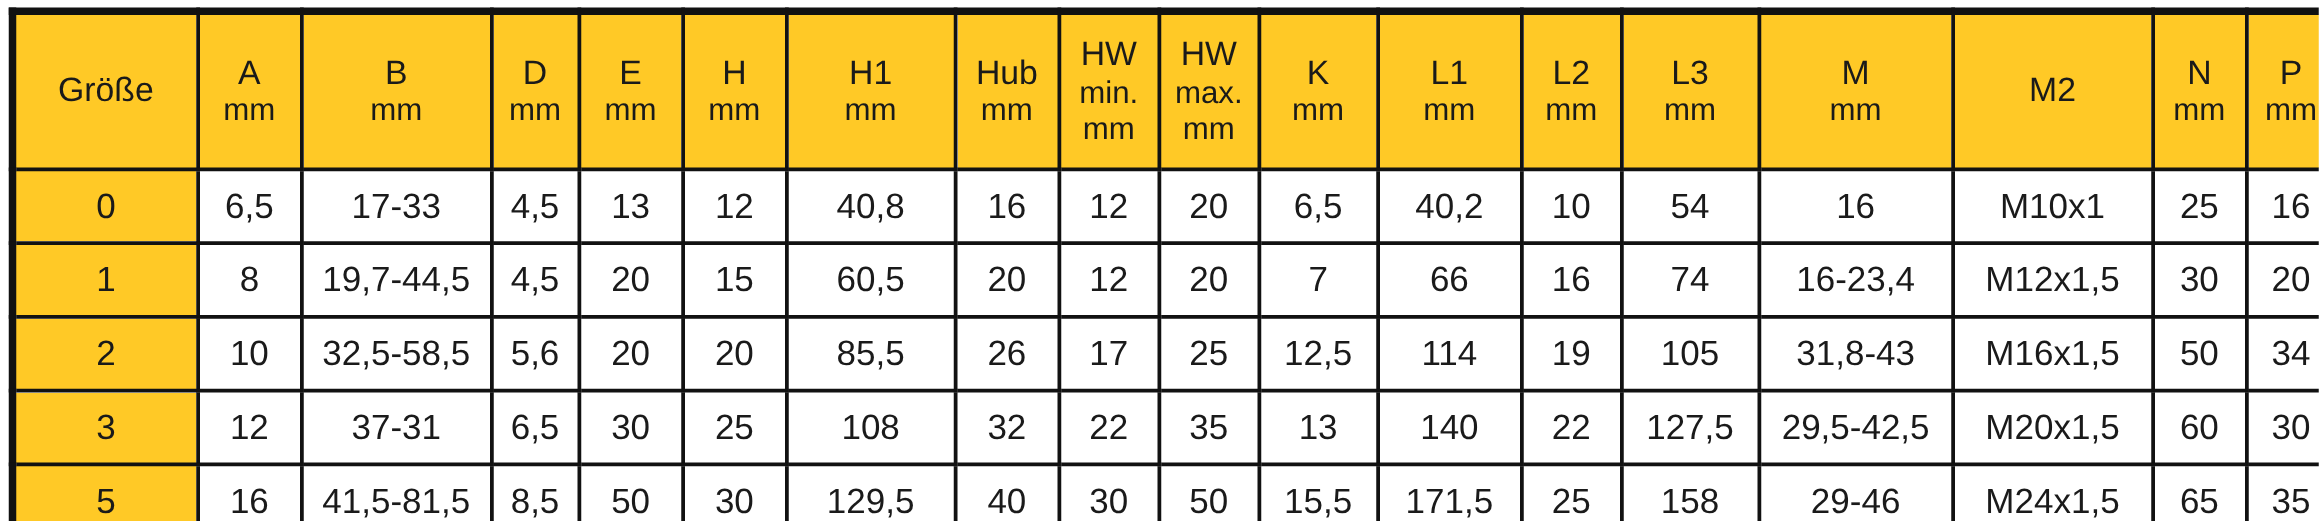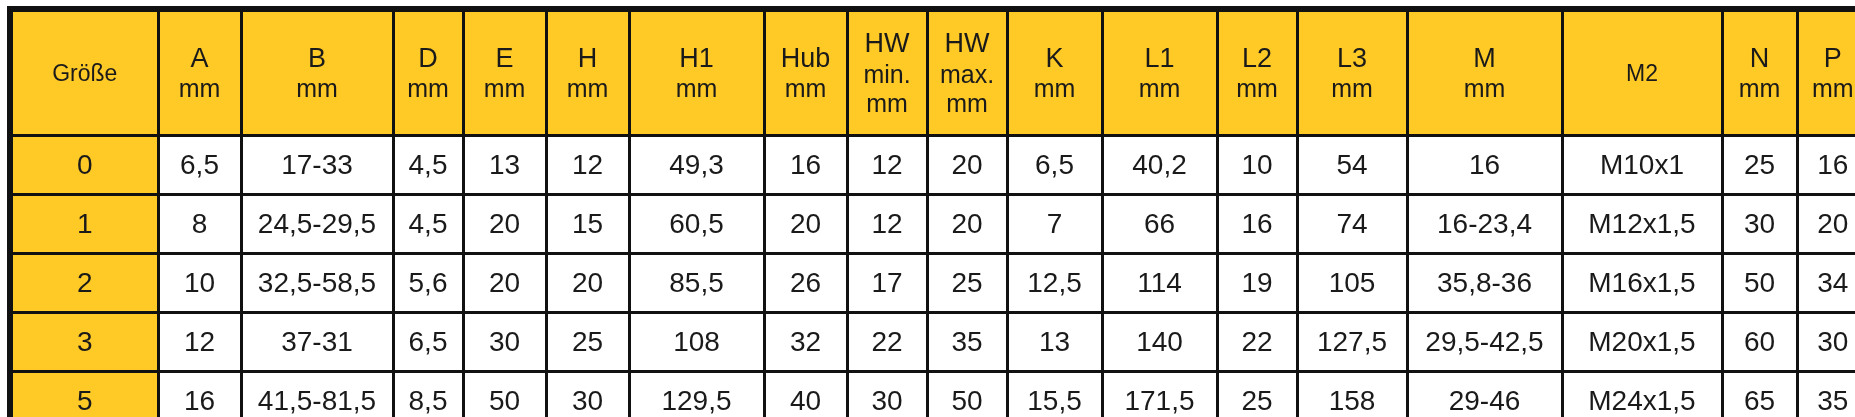--- a/index.html
+++ b/index.html
@@ -49,21 +49,21 @@
   }
   thead th .hdr-main {
     display: block;
     font-size: 27px;
   }
   thead th .hdr-unit {
     display: block;
     font-size: 25px;
   }
   thead th.single .hdr-main {
-    font-size: 23px;
+    font-size: 27px;
   }
   
   thead th.col-size {
     font-size: 27px;
   }
   
   tbody td {
     background: #ffffff;
     height: 56px;
     font-size: 28px;
@@ -175,37 +175,37 @@
         </tr>
     </thead>
     <tbody>
         <tr>
           <td class="size-cell">0</td>
           <td>6,5</td>
           <td>17-33</td>
           <td>4,5</td>
           <td>13</td>
           <td>12</td>
-          <td>49,3</td>
+          <td>40,8</td>
           <td>16</td>
           <td>12</td>
           <td>20</td>
           <td>6,5</td>
           <td>40,2</td>
           <td>10</td>
           <td>54</td>
           <td>16</td>
           <td>M10x1</td>
           <td>25</td>
           <td>16</td>
         </tr>
         <tr>
           <td class="size-cell">1</td>
           <td>8</td>
-          <td>24,5-29,5</td>
+          <td>19,7-44,5</td>
           <td>4,5</td>
           <td>20</td>
           <td>15</td>
           <td>60,5</td>
           <td>20</td>
           <td>12</td>
           <td>20</td>
           <td>7</td>
           <td>66</td>
           <td>16</td>
@@ -223,21 +223,21 @@
           <td>20</td>
           <td>20</td>
           <td>85,5</td>
           <td>26</td>
           <td>17</td>
           <td>25</td>
           <td>12,5</td>
           <td>114</td>
           <td>19</td>
           <td>105</td>
-          <td>35,8-36</td>
+          <td>31,8-43</td>
           <td>M16x1,5</td>
           <td>50</td>
           <td>34</td>
         </tr>
         <tr>
           <td class="size-cell">3</td>
           <td>12</td>
           <td>37-31</td>
           <td>6,5</td>
           <td>30</td>

